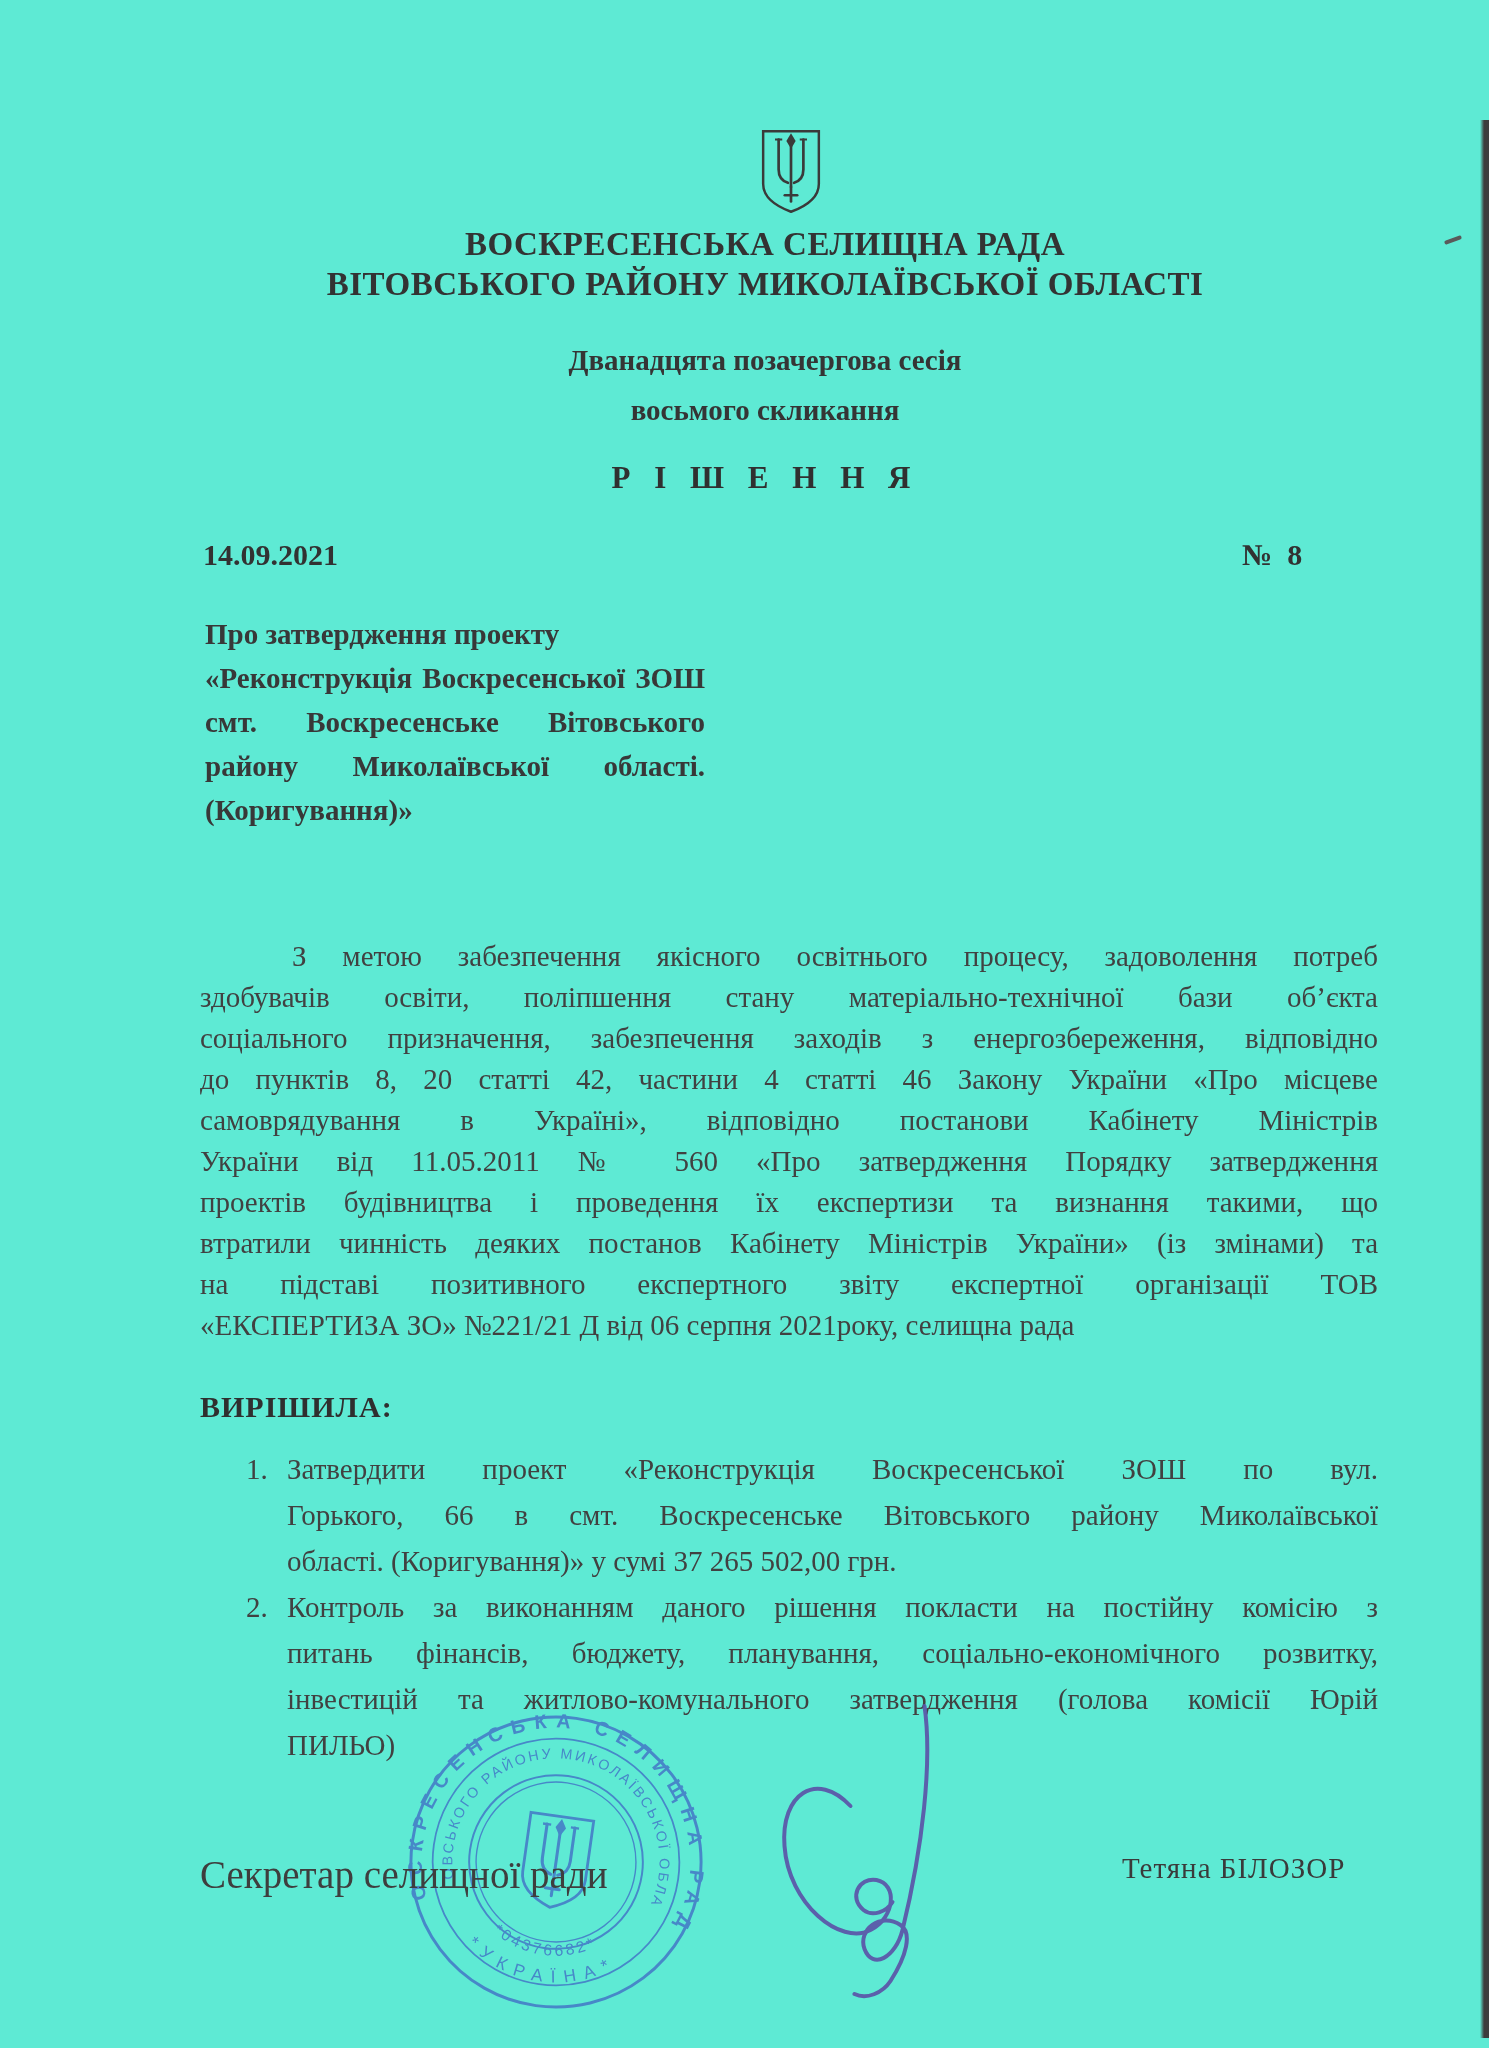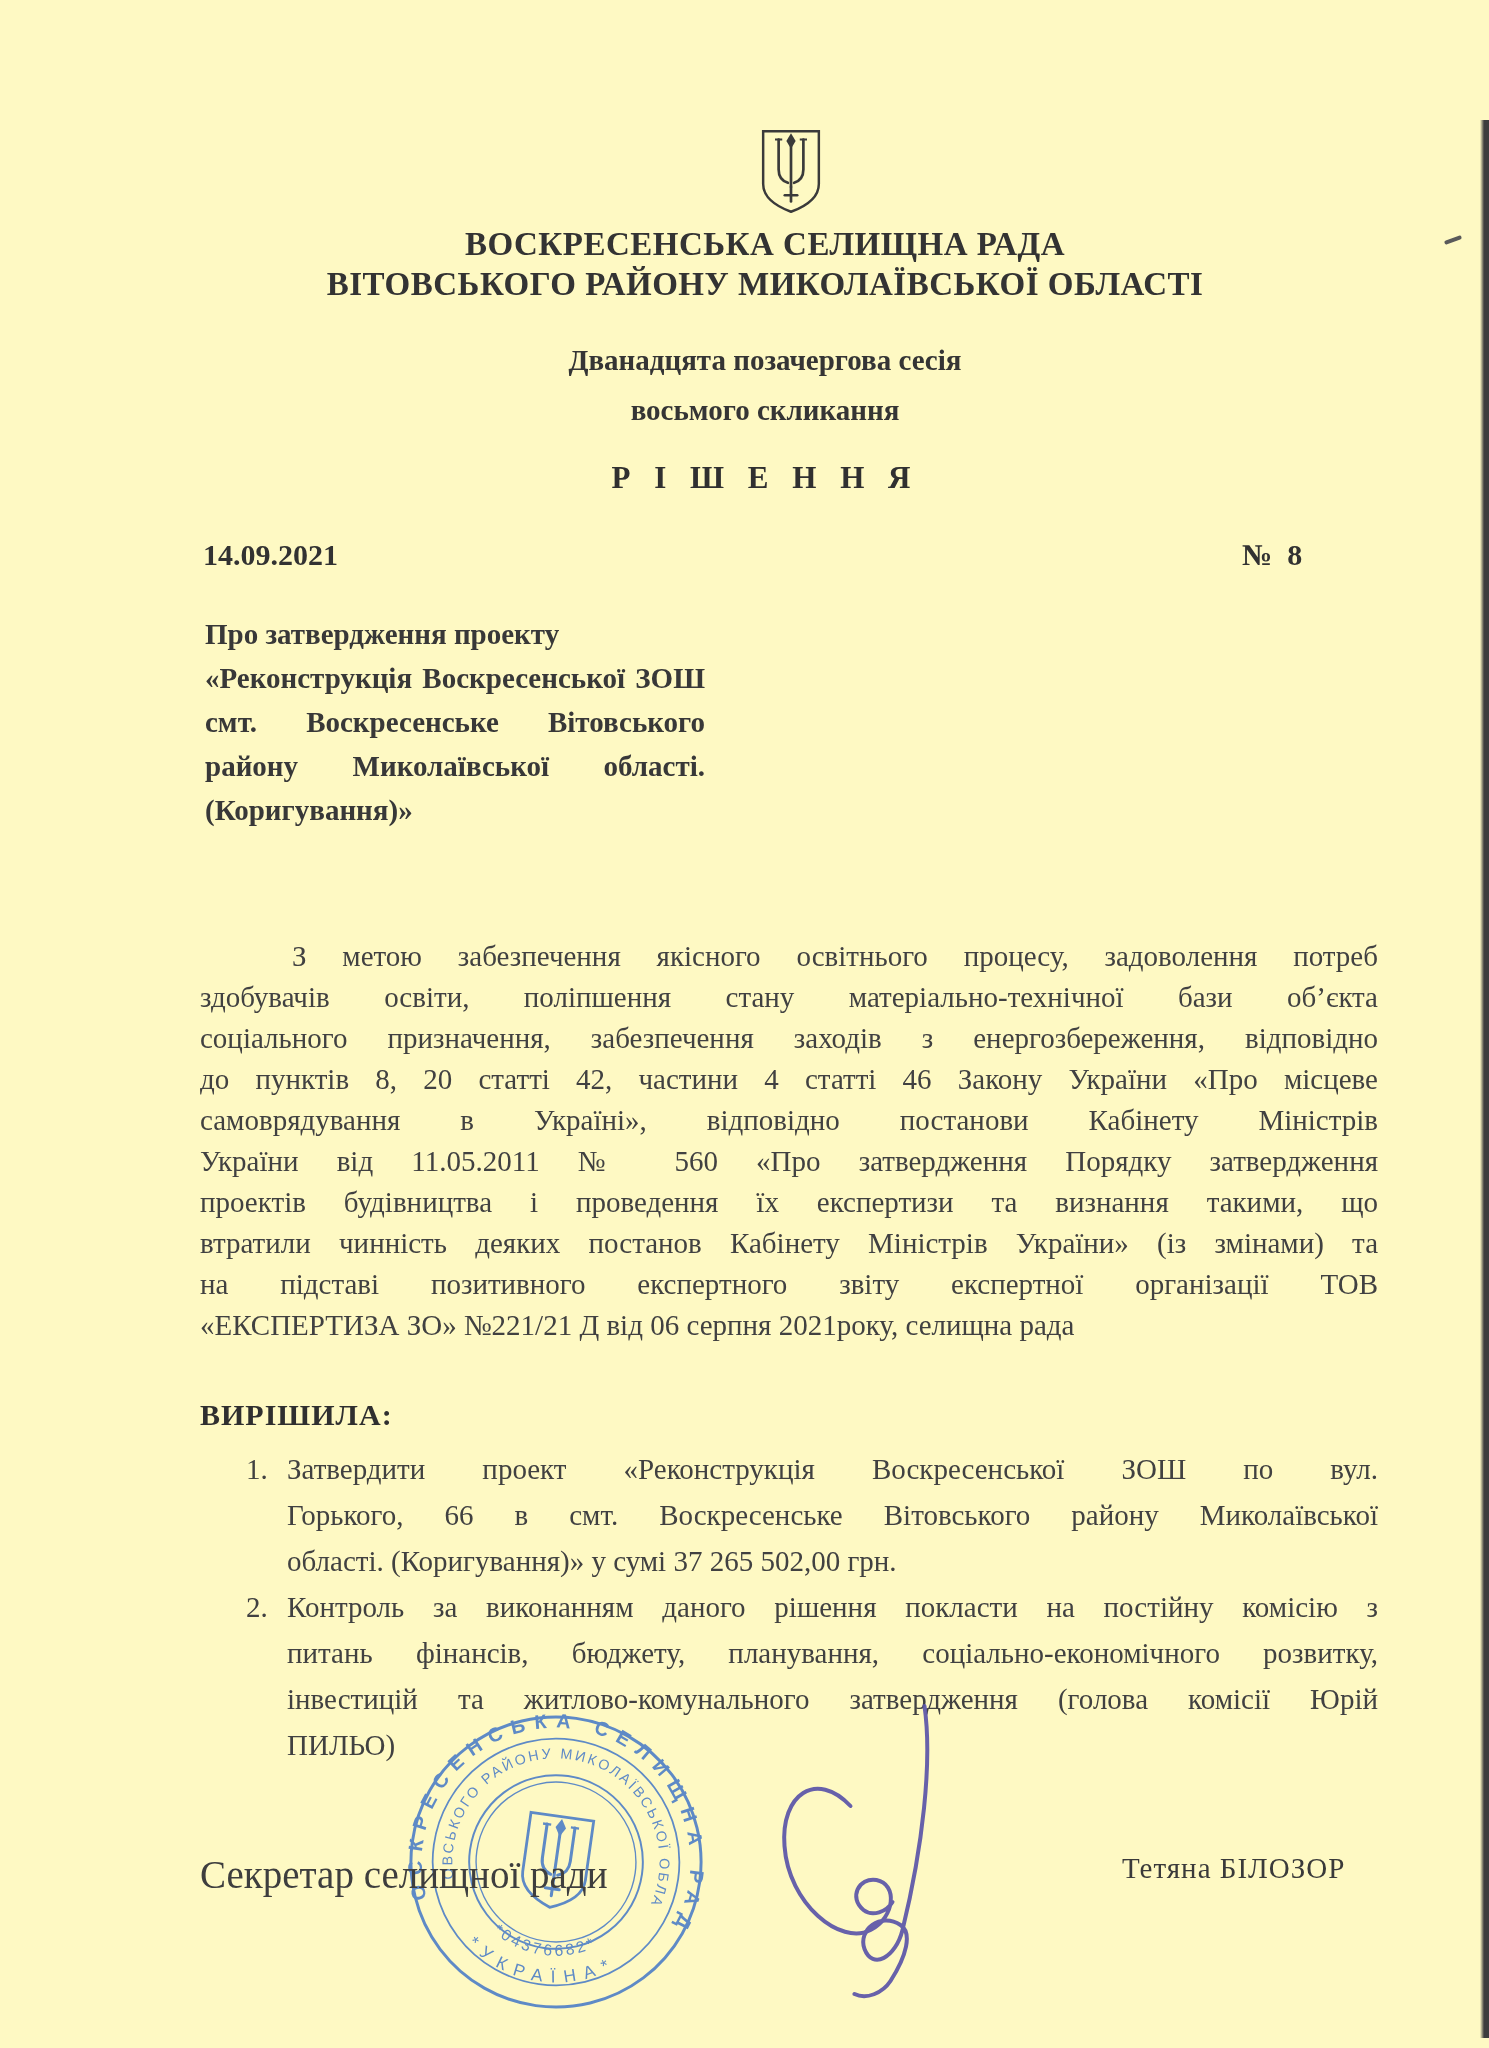--- a/index.html
+++ b/index.html
@@ -1,19 +1,19 @@
 <!DOCTYPE html>
 <html><head>
 <meta charset="utf-8">
 <style>
   html,body{margin:0;padding:0;background:#e8e8e8;}
   .page{
     position:relative;
     width:1489px;height:2048px;
-    background:#fef9c3;
+    background:#5eead4;
     overflow:hidden;
     font-family:"Liberation Serif", serif;
     color:#3c3c3c;
   }
   .abs{position:absolute;}
 
   
   .hdr-line{left:150px;width:1230px;text-align:center;font-weight:bold;color:#333;
             font-size:33px;letter-spacing:0.5px;white-space:nowrap;}
   .session-line{left:150px;width:1230px;text-align:center;font-weight:bold;color:#353535;
@@ -27,21 +27,21 @@
   
   .subject{left:205px;top:612px;width:500px;font-size:29px;line-height:44px;
            font-weight:bold;color:#383838;}
   
   .body-par{left:200px;top:890px;width:1178px;font-size:29px;line-height:41px;color:#414141;margin-top:46px;}
   .body-par .indent{text-indent:92px;}
 
   .jline{text-align:justify;text-align-last:justify;}
   .lline{text-align:left;text-align-last:left;}
 
-  .resolved{left:200px;top:1390px;font-size:30px;font-weight:bold;letter-spacing:1px;color:#2f2f2f;margin-top:8px;}
+  .resolved{left:200px;top:1390px;font-size:30px;font-weight:bold;letter-spacing:1px;color:#2f2f2f;}
 
   
   .decisions{left:200px;top:1446px;width:1178px;font-size:29px;line-height:46px;color:#414141;}
   .decision{position:relative;padding-left:87px;}
   .decision .num{position:absolute;left:46px;top:0;}
 
   
   .sig-role{left:200px;top:1852px;font-size:39px;color:#3e3e3e;}
   .sig-name{left:1122px;top:1852px;font-size:29px;letter-spacing:1px;color:#3a3a3a;text-align:center;}
 

